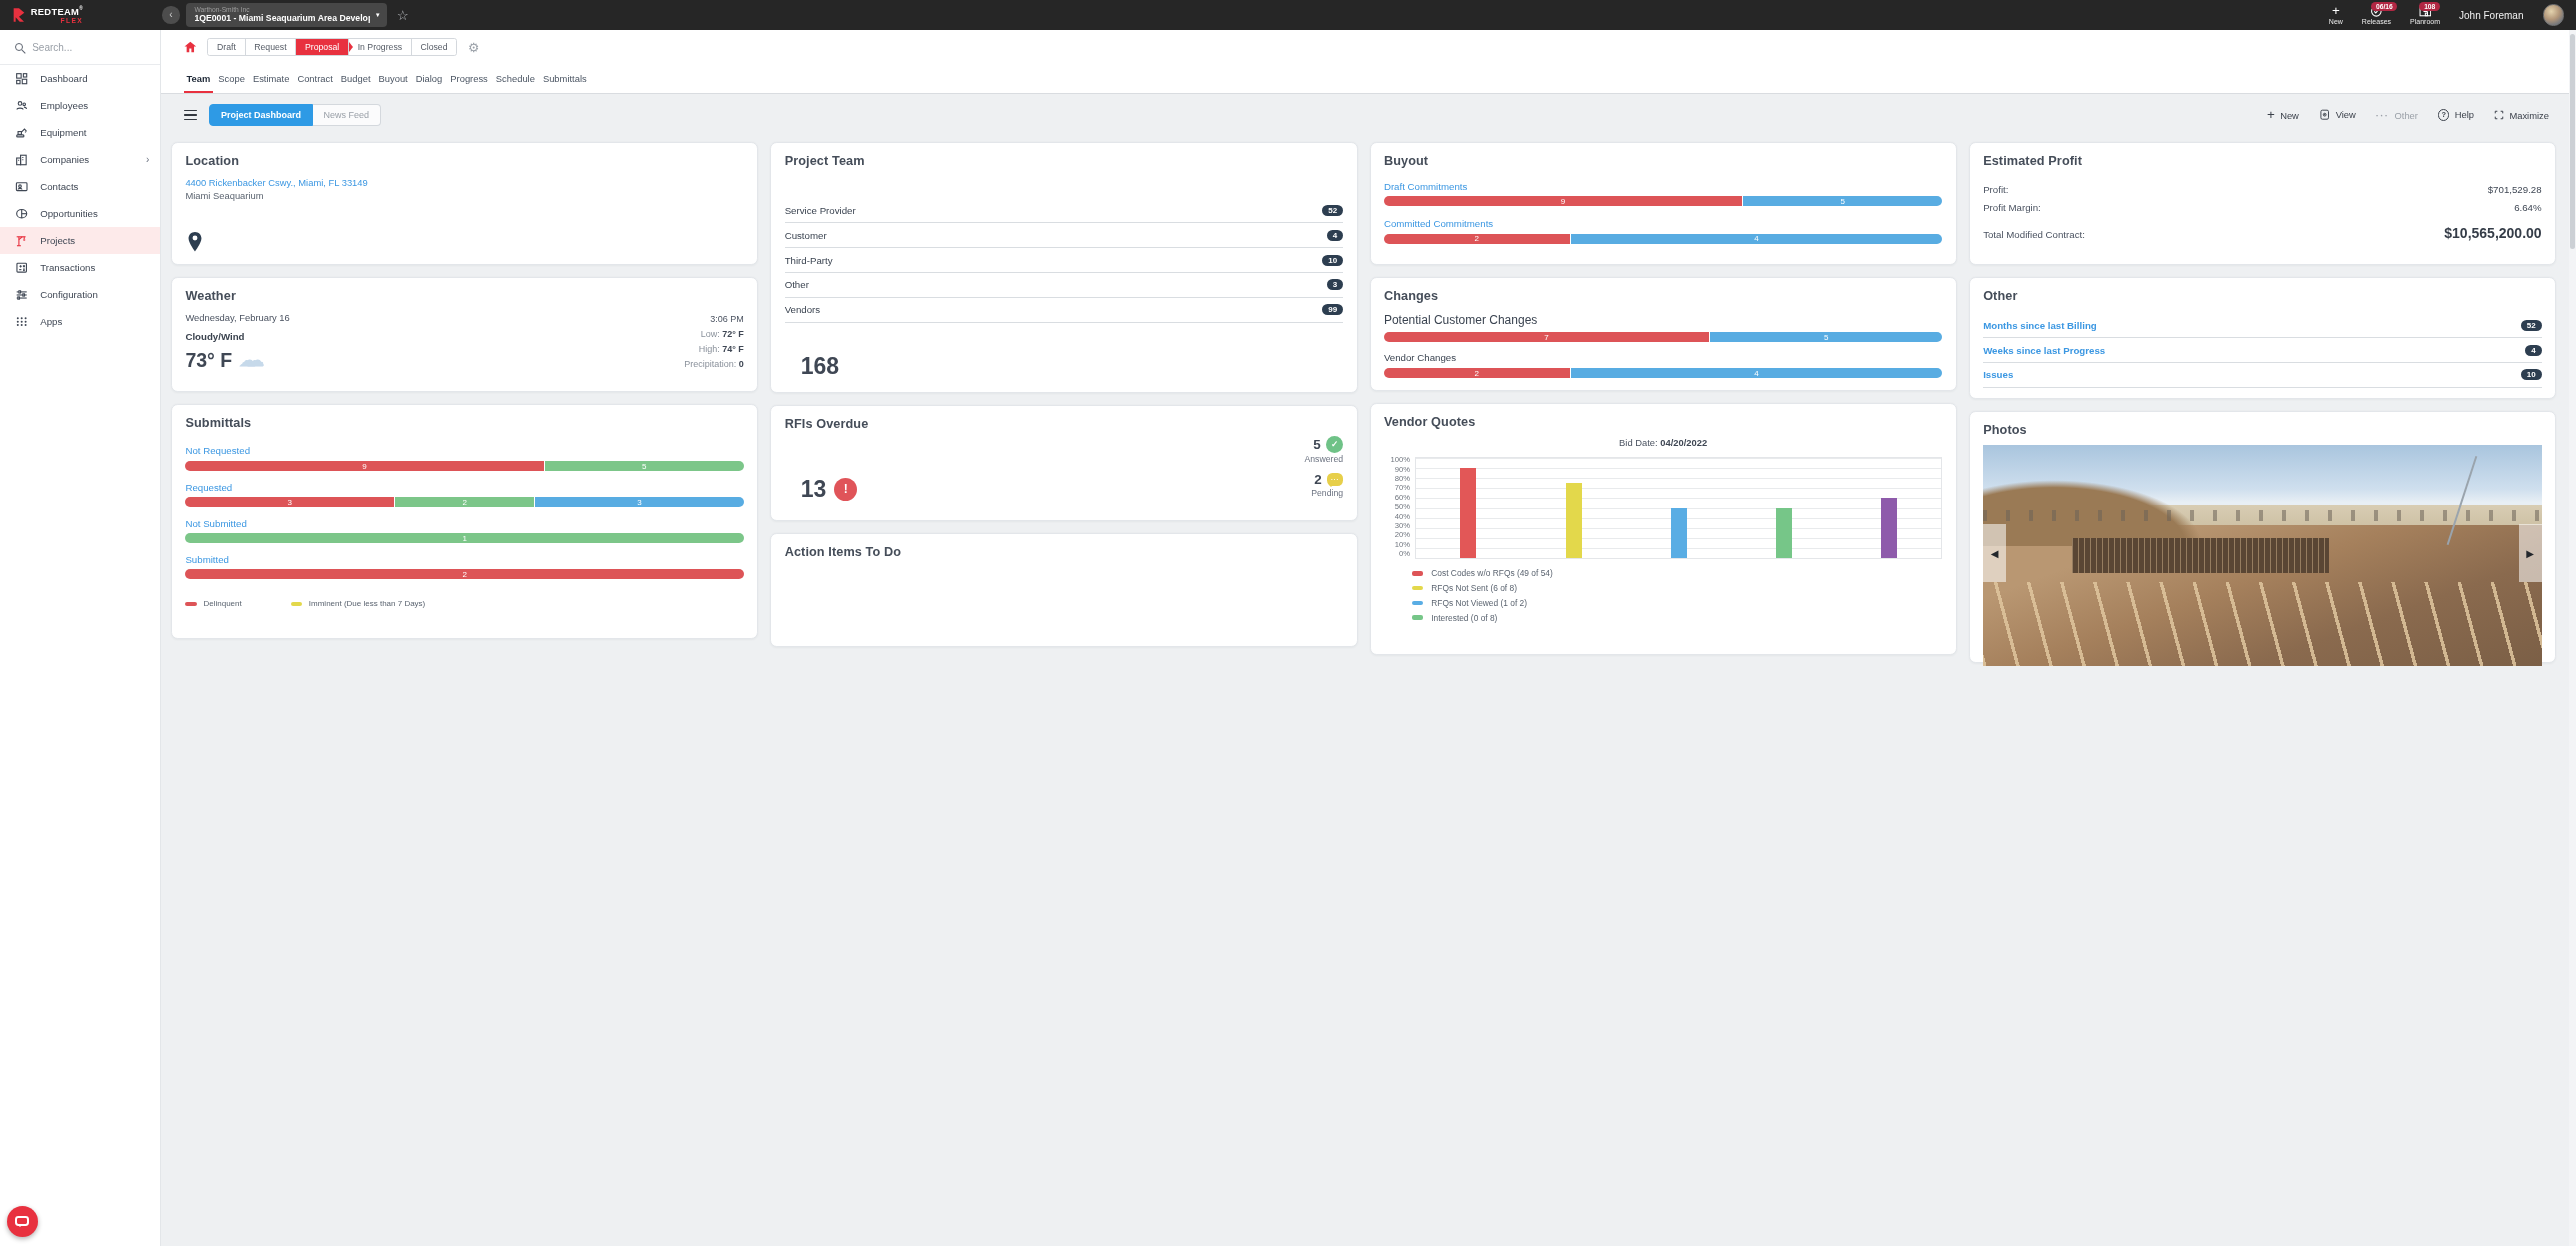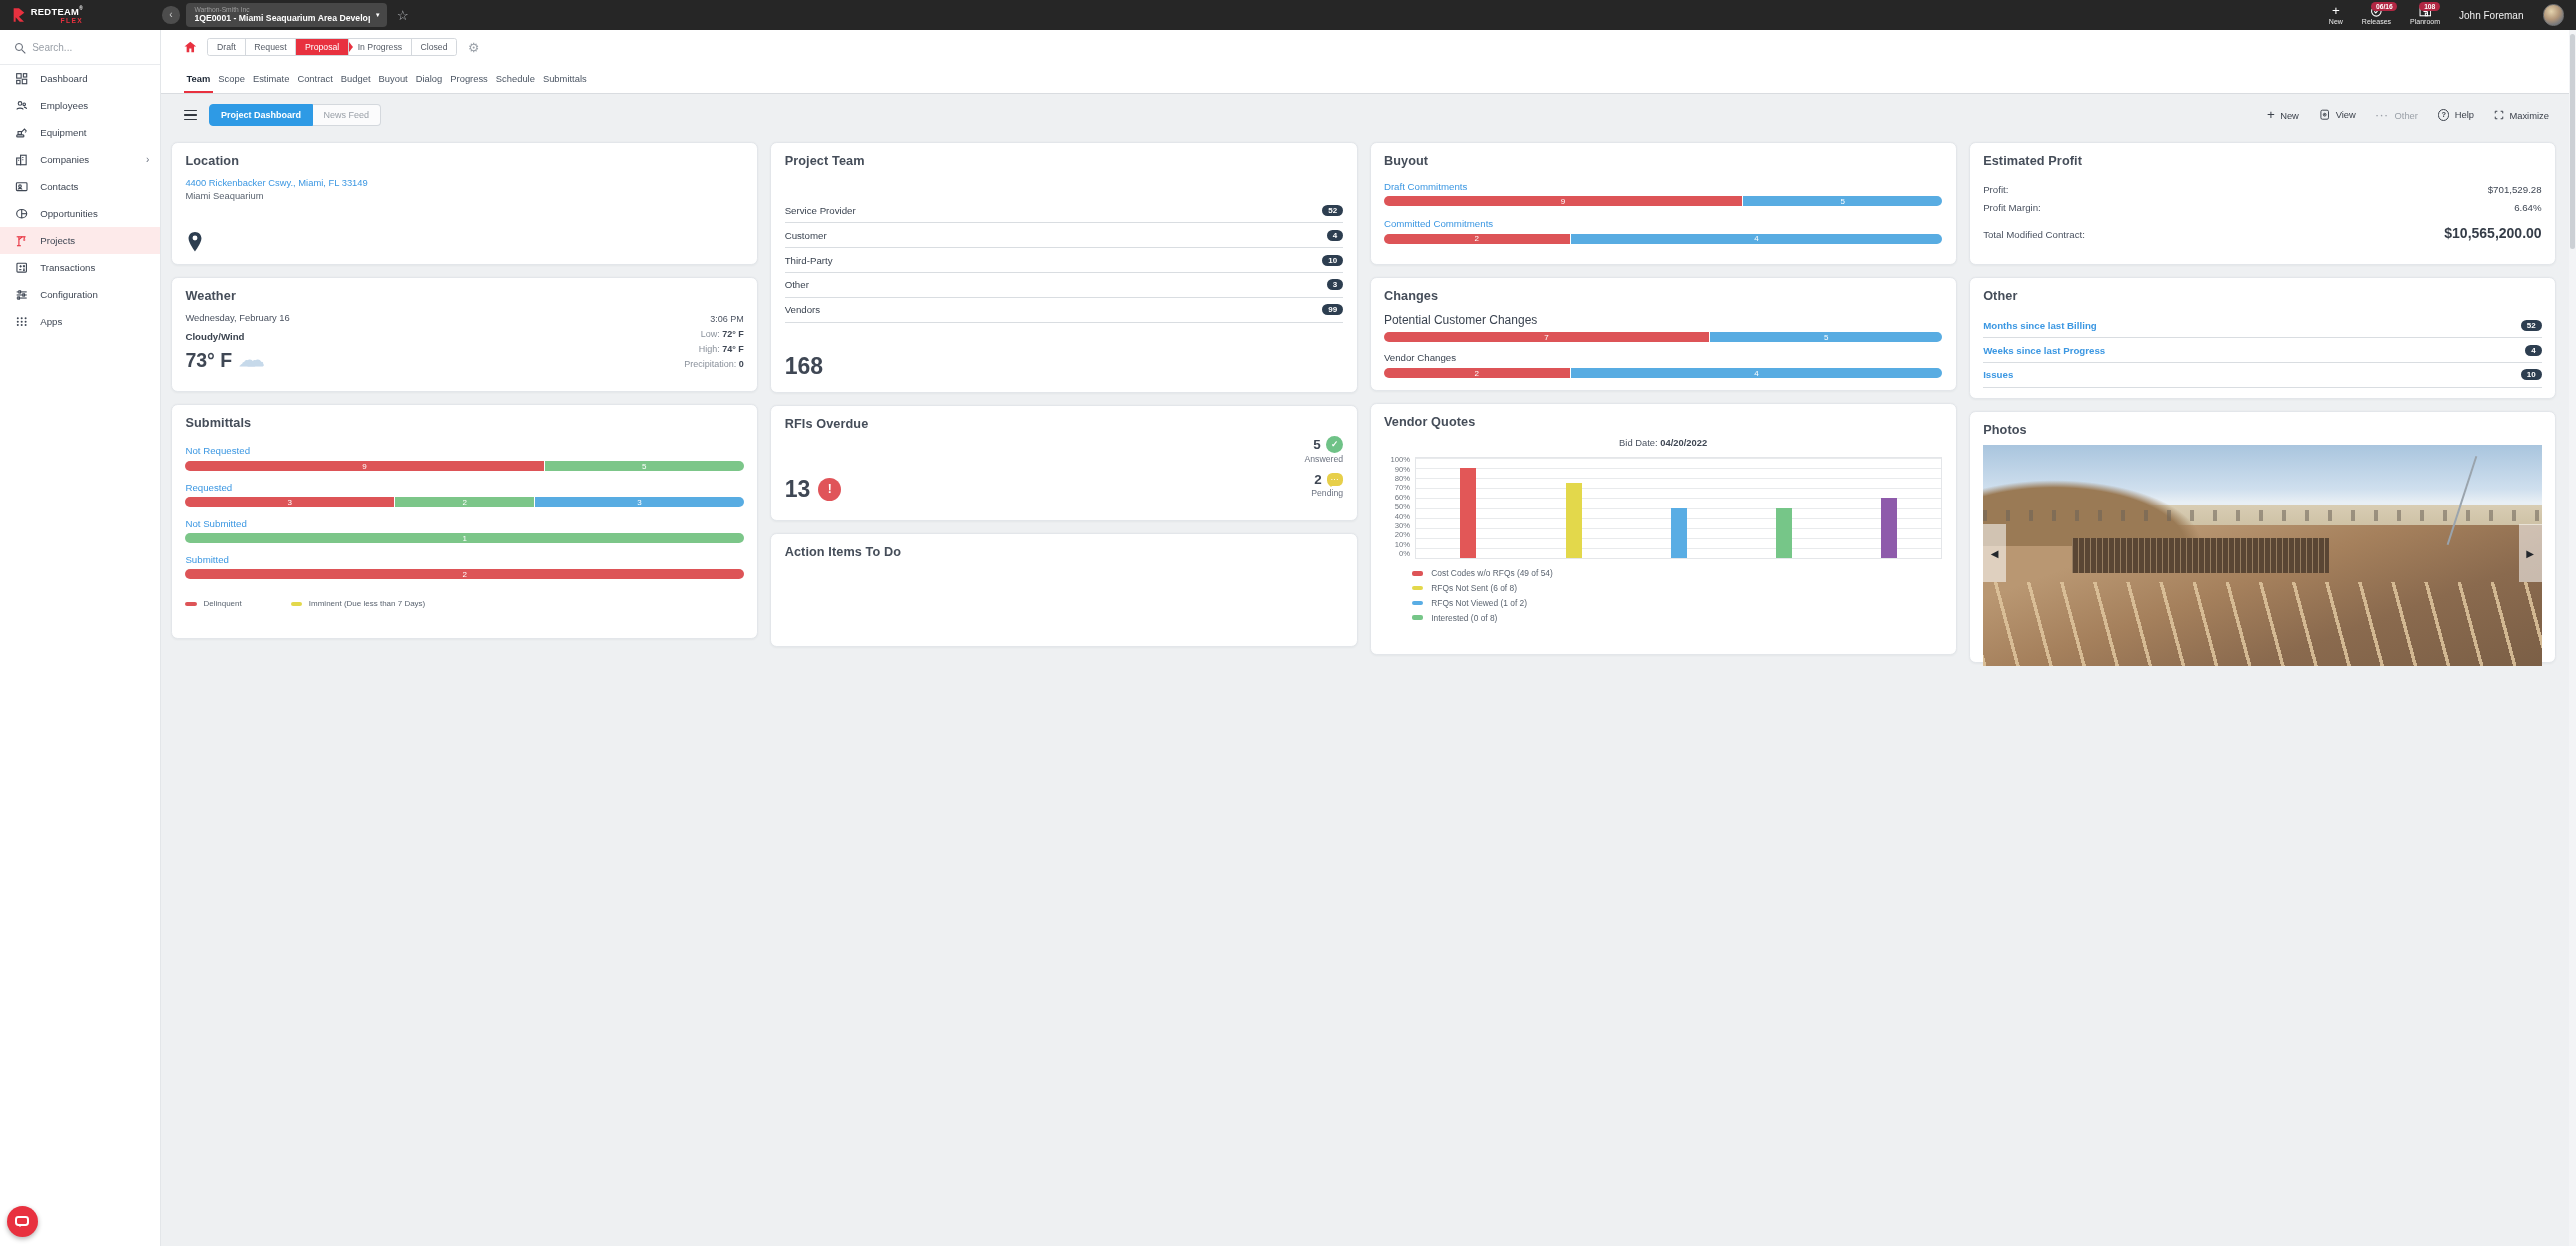--- a/index.html
+++ b/index.html
@@ -96,21 +96,21 @@
   .seg { height:10px; display:flex; align-items:center; justify-content:center; color:#fff;
     font-size:8px; border-right:1.3px solid #fff; }
   .seg:last-child { border-right:none; }
   .seg.red{background:#dd5457}.seg.blue{background:#58ace2}.seg.green{background:#7cc689}
 
   .teamrow { display:flex; align-items:center; justify-content:space-between; padding:6.4px 0;
     border-bottom:0.7px solid #d9dde1; }
   .teamrow .tl { font-size:9.7px; color:#3a4350; }
   .pill { background:#2d3e50; color:#fff; font-size:8px; font-weight:bold; padding:1px 6px;
     border-radius:6.7px; min-width:16px; text-align:center; }
-  .bignum { font-size:23px; font-weight:bold; color:#3f4754; }
+  .bignum { font-size:23px; font-weight:bold; color:#3f4754;margin-left:16px; }
 
   .kv { display:flex; justify-content:space-between; font-size:9.7px; color:#4a5260; margin-bottom:7.4px; }
   .kv .v { color:#3f4754; }
 
   .legend-sw { width:11.4px; height:4.4px; border-radius:2px; display:inline-block; }
   .sw-red{background:#dd5457}.sw-yellow{background:#e3d84b}.sw-blue{background:#59ade4}.sw-green{background:#76c688}
 
   
   .wx { display:flex; justify-content:space-between; margin-top:9.4px; }
   .wx-date { font-size:9.4px; color:#4a5260; }

